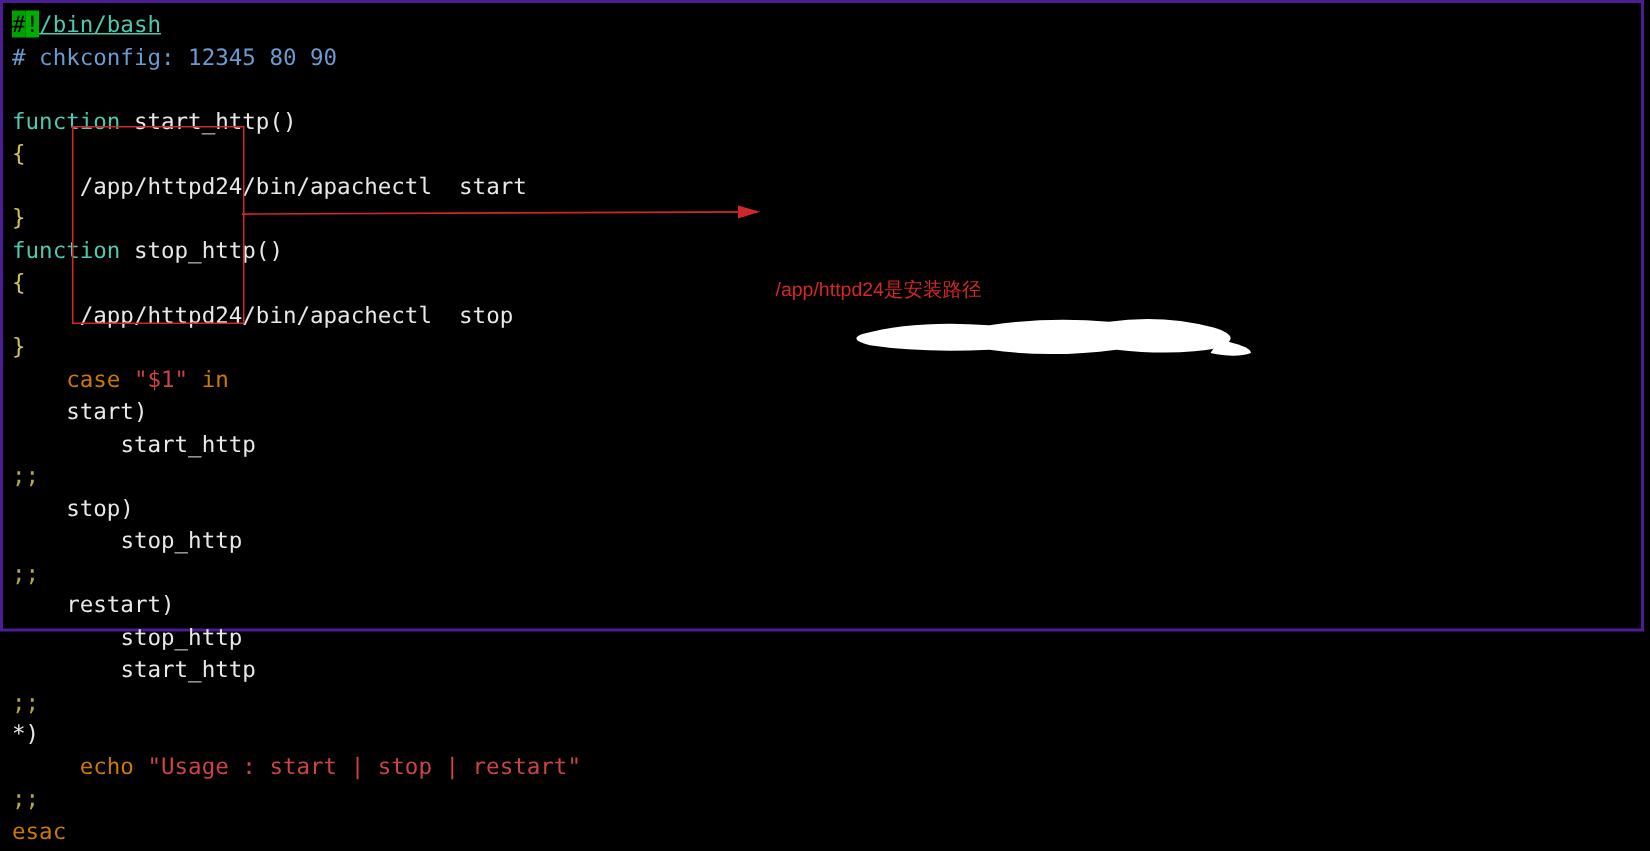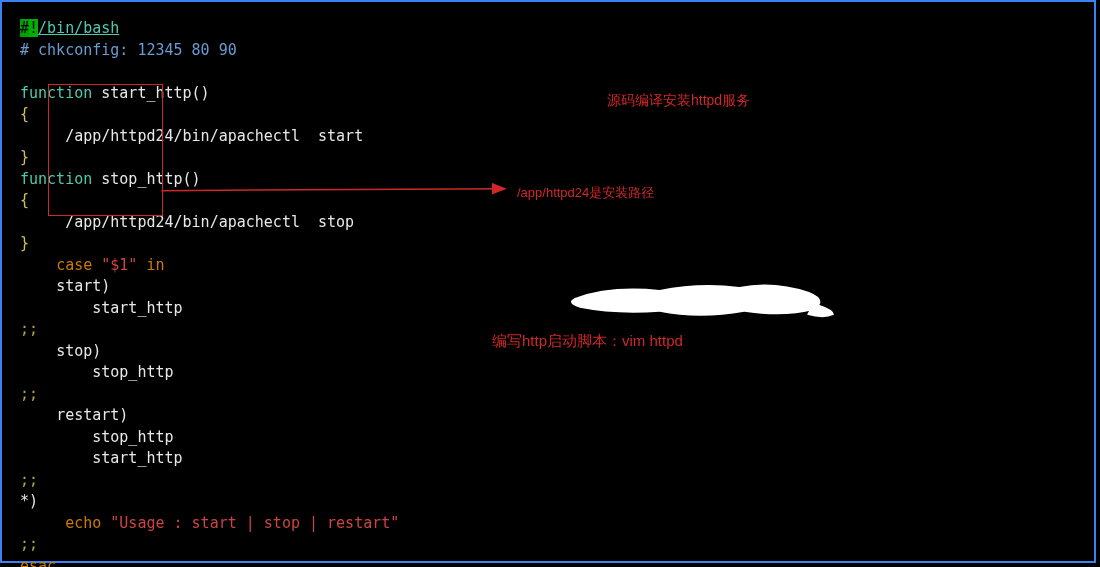--- a/index.html
+++ b/index.html
@@ -8,25 +8,25 @@
     width: 1100px;
     height: 567px;
     background: #000;
     font-family: "Consolas", "Courier New", monospace;
     font-size: 15px;
     overflow: hidden;
   }
   .terminal {
     position: relative;
     width: 1096px;
-    height: 563px;
-    border: 2px solid #3b82f6;
+    height: 421px;
+    border: 2px solid #4c1d95;
     background: #000;
     box-sizing: border-box;
-    padding: 16px;
+    padding: 4px;
   }
   pre.code {
     margin: 0;
     padding: 0 2px 0 2px;
     line-height: 21.5px;
     white-space: pre;
     display: block;
   }
   .c-green { color: #4ec9b0; }
   .c-blue  { color: #6a9bd1; }
@@ -95,24 +95,22 @@
 
   <svg class="overlay" viewBox="0 0 1096 563" preserveAspectRatio="none">
     <defs>
       <marker id="arrowhead" markerWidth="10" markerHeight="8" refX="9" refY="4" orient="auto">
         <polygon points="0 0, 10 4, 0 8" fill="#d02828"></polygon>
       </marker>
     </defs>
     <line x1="160" y1="190" x2="505" y2="188" stroke="#d02828" stroke-width="1.5" marker-end="url(#arrowhead)"></line>
   </svg>
 
-  <div class="anno" style="left:605px; top:90px;">源码编译安装httpd服务</div>
 
   <div class="anno" style="left:515px; top:182px; font-size:13px;text-align:center;">/app/httpd24是安装路径</div>
 
-  <div class="anno" style="left:490px; top:330px; font-size:15px;">编写http启动脚本：vim httpd</div>
 
   <svg class="overlay" viewBox="0 0 1096 563" preserveAspectRatio="none">
     <path d="M575 298 Q610 285 660 290 Q700 282 740 287 Q775 280 810 292 Q830 300 815 310 Q785 318 745 312 Q700 320 660 312 Q615 315 580 308 Q565 303 575 298 Z" fill="#fff"></path>
     <path d="M820 305 Q835 310 835 315 Q825 320 808 315 Q810 308 820 305 Z" fill="#fff"></path>
   </svg>
 
 </div>
 
 </body></html>

